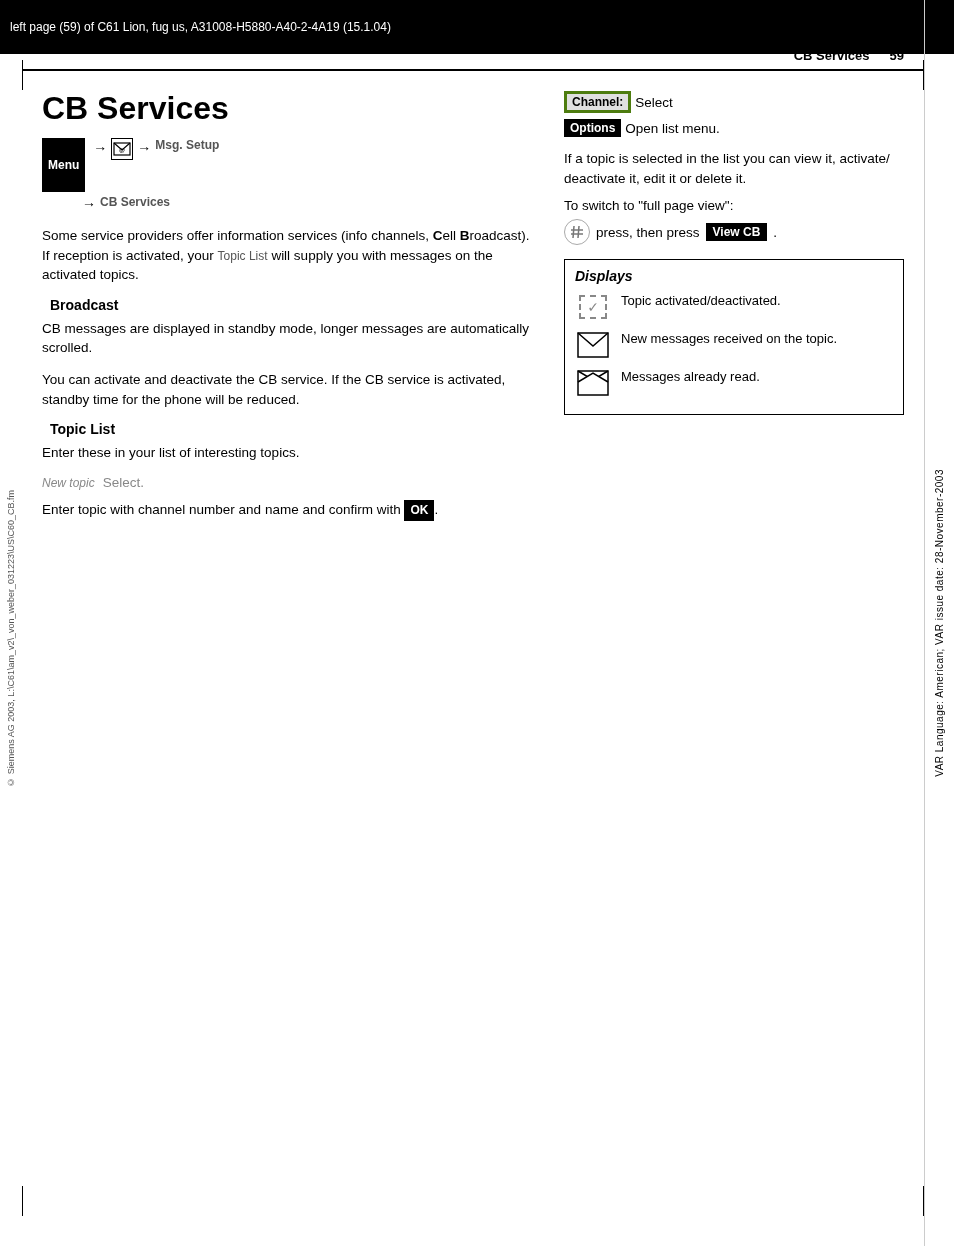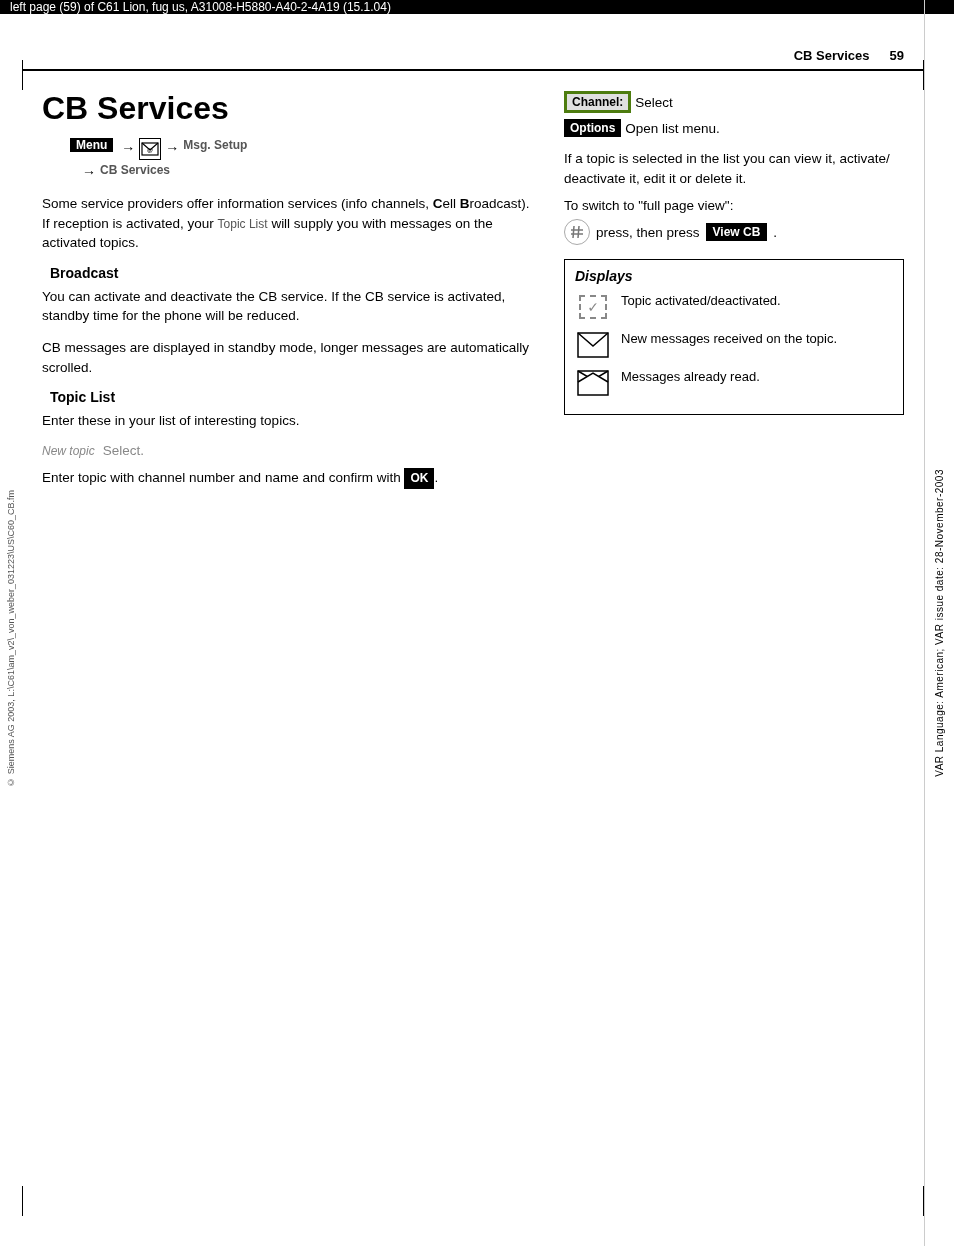--- a/index.html
+++ b/index.html
@@ -13,21 +13,21 @@
       color: #000;
       overflow: hidden;
       position: relative;
     }
 
     
     .top-header {
       background: #000;
       color: #fff;
       font-size: 12px;
-      padding: 0 10px;
+      padding: 20px 10px;
       width: 100%;
     }
 
     
     .right-sidebar {
       position: absolute;
       right: 0;
       top: 0;
       bottom: 0;
       width: 30px;
@@ -129,24 +129,23 @@
       margin-bottom: 16px;
       flex-wrap: wrap;
       gap: 0;
     }
 
     .menu-btn {
       background: #000;
       color: #fff;
       font-size: 12px;
       font-weight: bold;
-      padding: 0 6px;
+      padding: 20px 6px;
       display: inline-block;
       margin-right: 4px;
-      margin-left: 28px;
     }
 
     .arrow {
       font-size: 14px;
       margin: 0 4px;
       display: inline-block;
     }
 
     .nav-icon {
       display: inline-flex;
@@ -449,23 +448,23 @@
           <span class="nav-cb-services">CB Services</span>
         </div>
       </div>
 
       <p class="body-text">
         Some service providers offer infor­mation services (info channels, <b>C</b>ell <b>B</b>roadcast). If reception is activated, your <span class="topic-list-highlight">Topic List</span> will supply you with messages on the activated topics.
       </p>
 
       <p class="section-heading">Broadcast</p>
 
+      <p class="body-text">CB messages are displayed in standby mode, longer messages are automatically scrolled.</p>
+
       <p class="body-text">You can activate and deactivate the CB service. If the CB service is activated, standby time for the phone will be reduced.</p>
-
-      <p class="body-text">CB messages are displayed in standby mode, longer messages are automatically scrolled.</p>
 
       <p class="section-heading">Topic List</p>
 
       <p class="body-text">Enter these in your list of interesting topics.</p>
 
       <div class="new-topic-line">
         <span class="new-topic-label">New topic</span>
         <span class="new-topic-action">Select.</span>
       </div>
 

